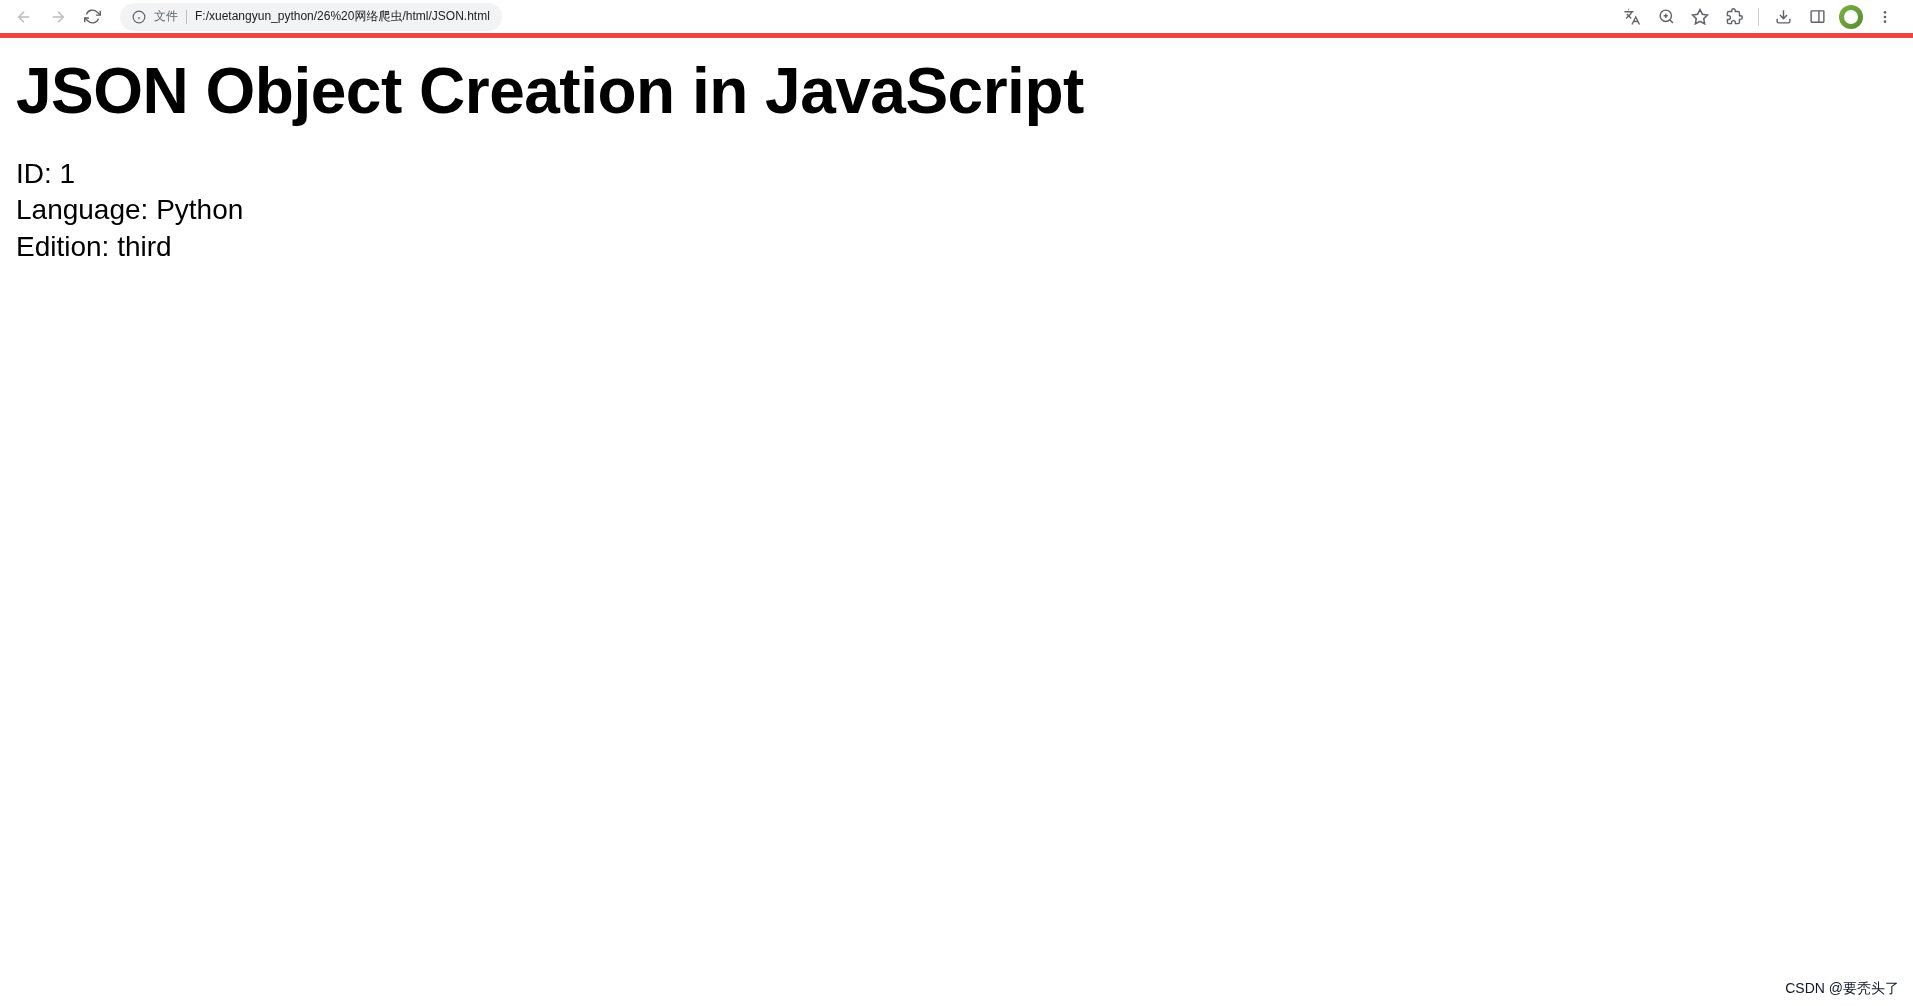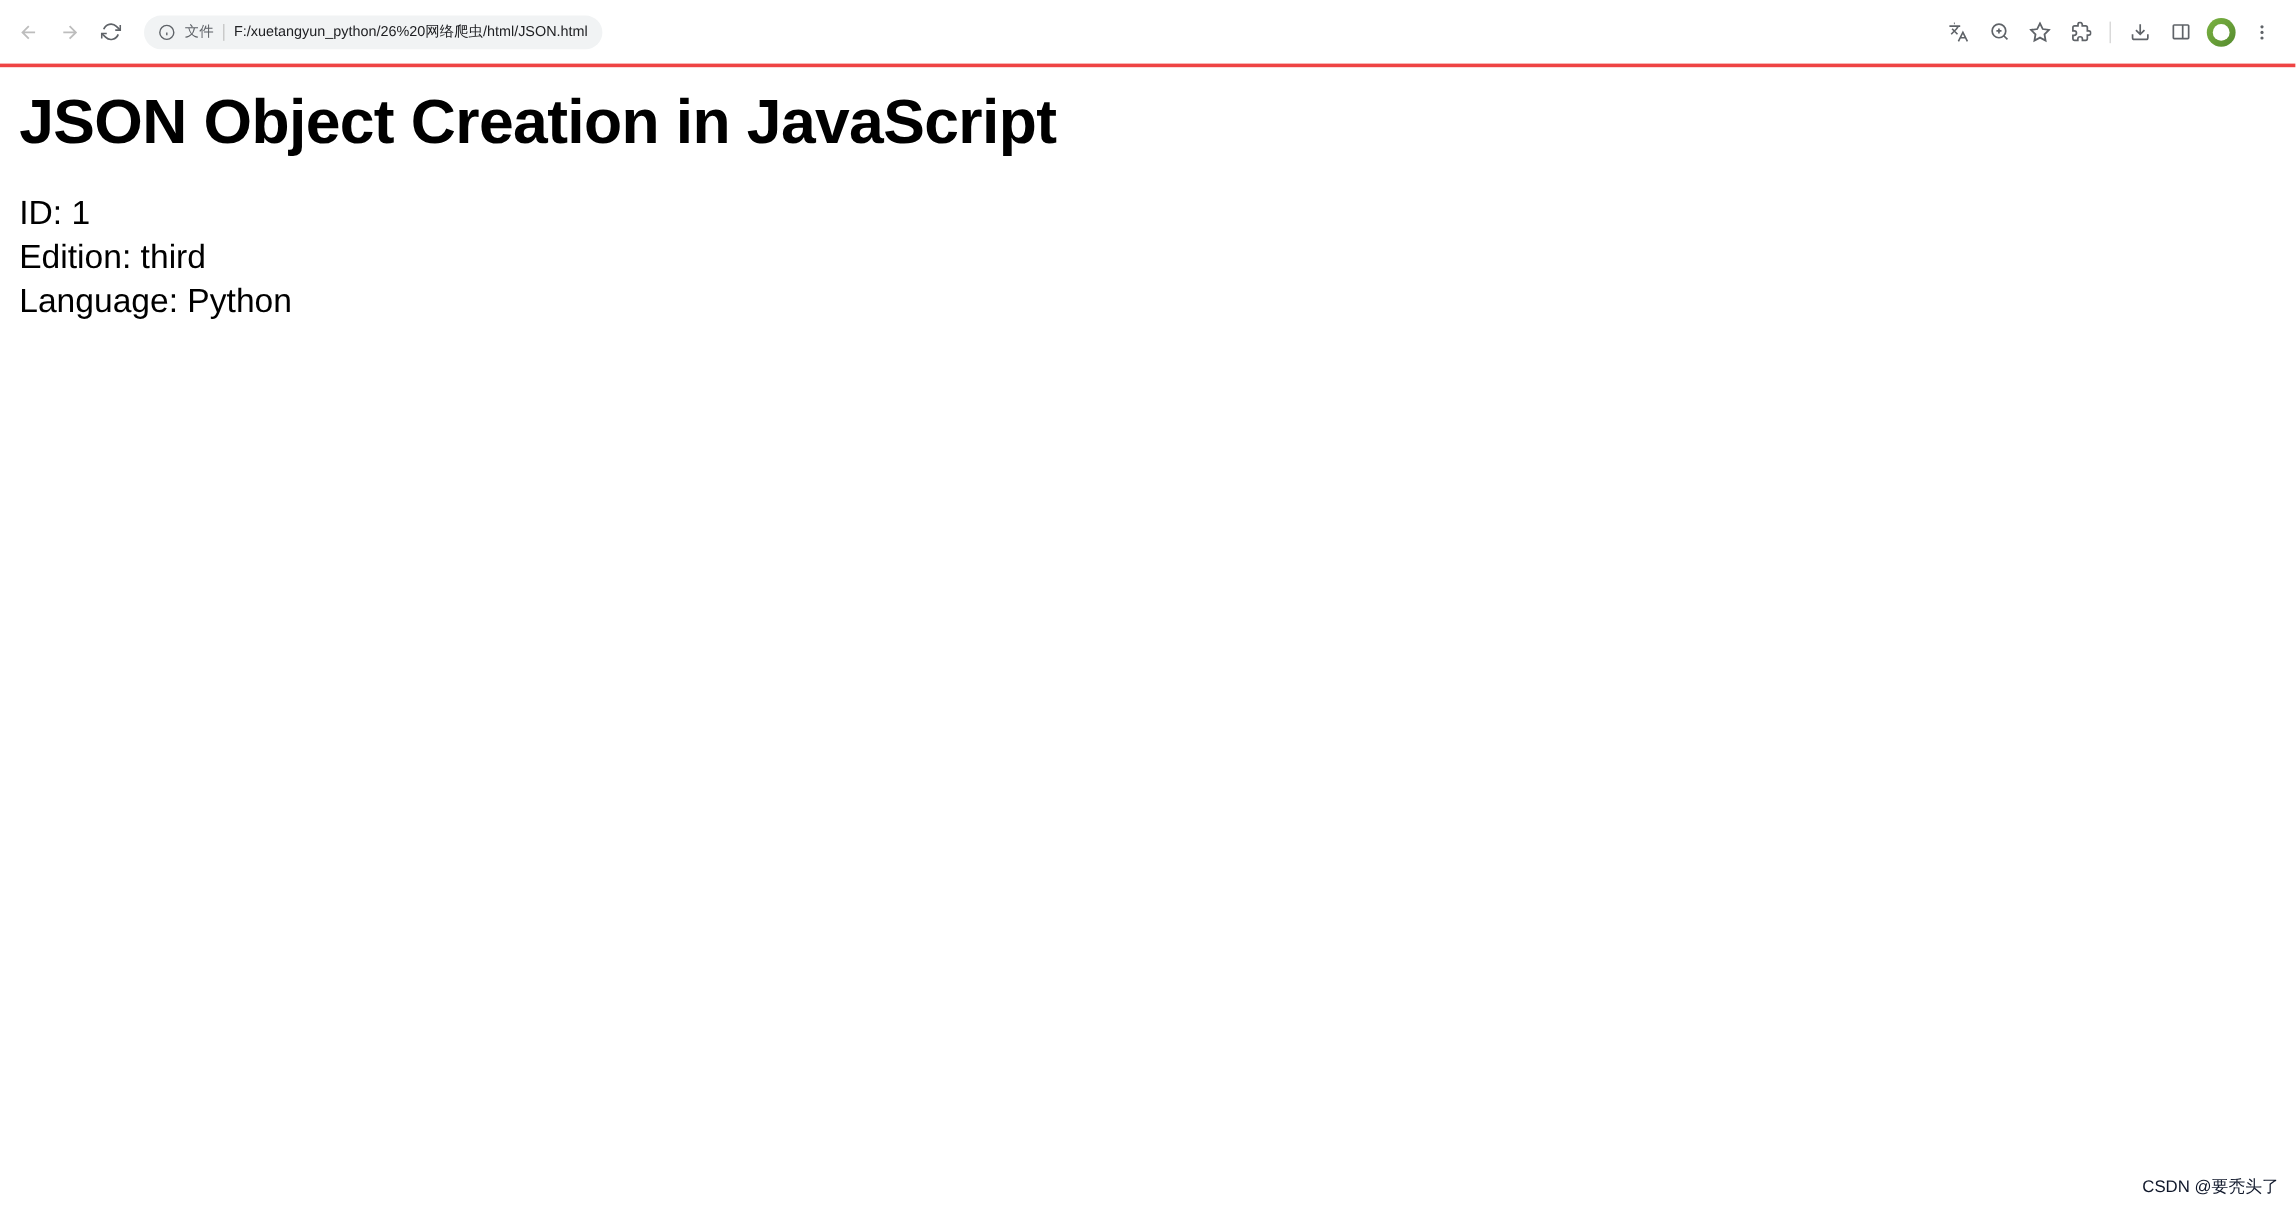--- a/index.html
+++ b/index.html
@@ -8,23 +8,23 @@
       box-sizing: border-box;
     }
     body {
       font-family: "Segoe UI", "Microsoft YaHei", Arial, sans-serif;
       background: #fff;
       width: 1913px;
       height: 1006px;
       overflow: hidden;
     }
     .browser-chrome {
-      height: 56px;
+      height: 38px;
       background: #fff;
-      border-bottom: 3px solid #ef4444;
+      border-bottom: 5px solid #ef4444;
       display: flex;
       align-items: center;
       padding: 0 10px;
       gap: 6px;
     }
     .nav-btn {
       width: 28px;
       height: 28px;
       display: flex;
       align-items: center;
@@ -117,21 +117,21 @@
       height: 14px;
       background: #fff;
       border-radius: 50%;
       position: absolute;
     }
     .page-content {
       padding: 16px;
       color: #000;
     }
     .page-content h1 {
-      font-size: 52px;
+      font-size: 64px;
       font-weight: 700;
       margin-bottom: 28px;
       letter-spacing: -0.5px;
     }
     .content-lines {
       font-size: 28px;
       line-height: 1.3;
       font-weight: 400;
     }
     .watermark {
@@ -225,18 +225,18 @@
           <circle cx="12" cy="19" r="2"></circle>
         </svg>
     </div>
   </div>
 </div>
 
 <div class="page-content">
   <h1>JSON Object Creation in JavaScript</h1>
   <div class="content-lines">
     <div>ID: 1</div>
+    <div>Language: Python</div>
     <div>Edition: third</div>
-    <div>Language: Python</div>
   </div>
 </div>
 
 <div class="watermark">CSDN @要秃头了</div>
 
 </body></html>

